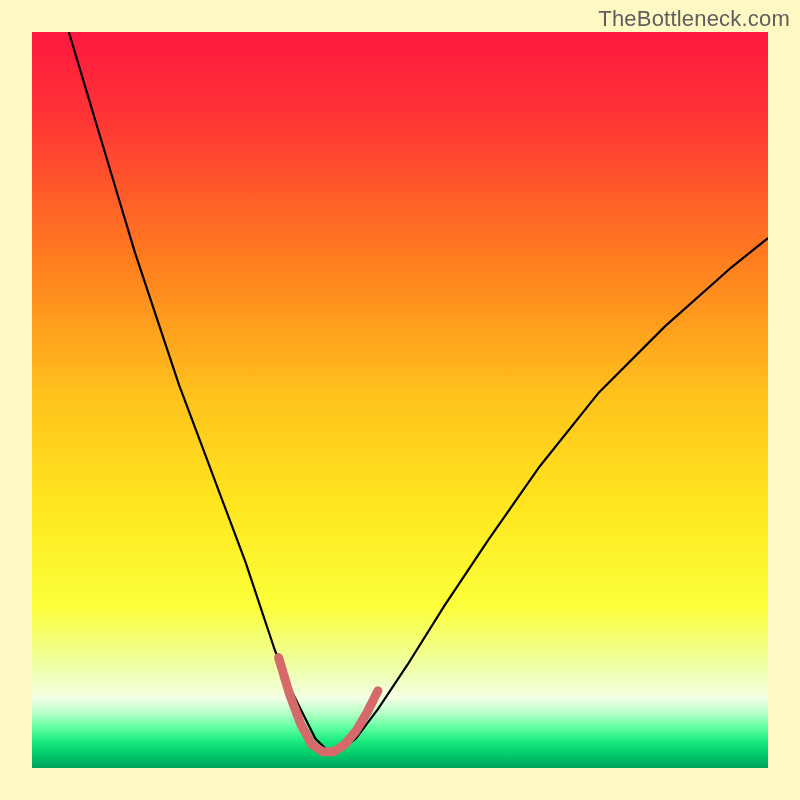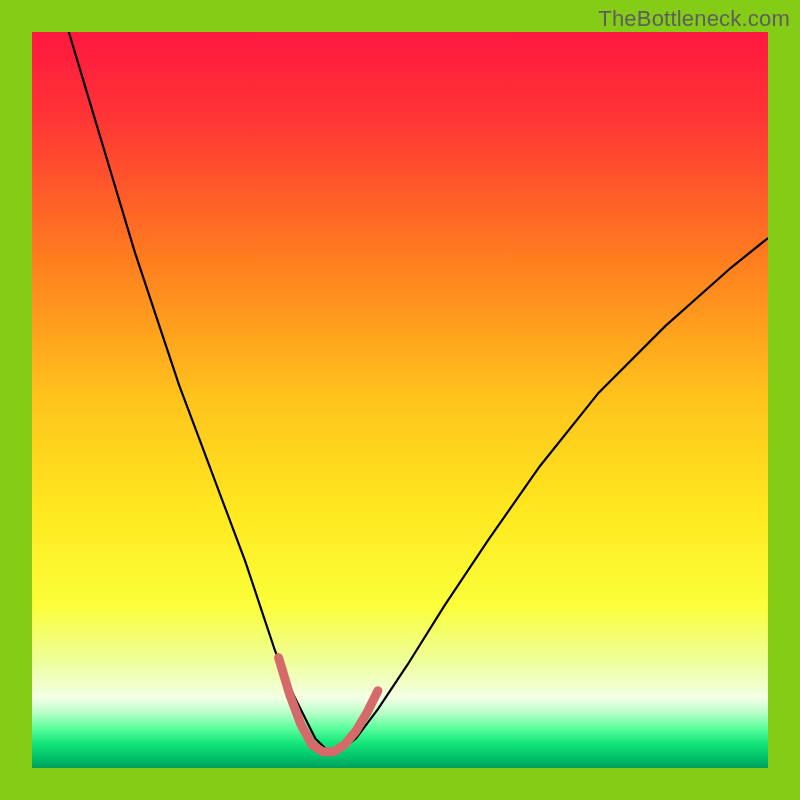--- a/index.html
+++ b/index.html
@@ -9,21 +9,21 @@
     height: 800px;
     background: #000;
     overflow: hidden;
     font-family: Arial, Helvetica, sans-serif;
   }
   .frame {
     position: absolute;
     top: 0; left: 0;
     width: 800px;
     height: 800px;
-    background: #84cc16;
+    background: #fef9c3;
   }
   .plot-area {
     position: absolute;
     top: 32px;
     left: 32px;
     width: 736px;
     height: 736px;
     overflow: hidden;
   }
   .gradient {

